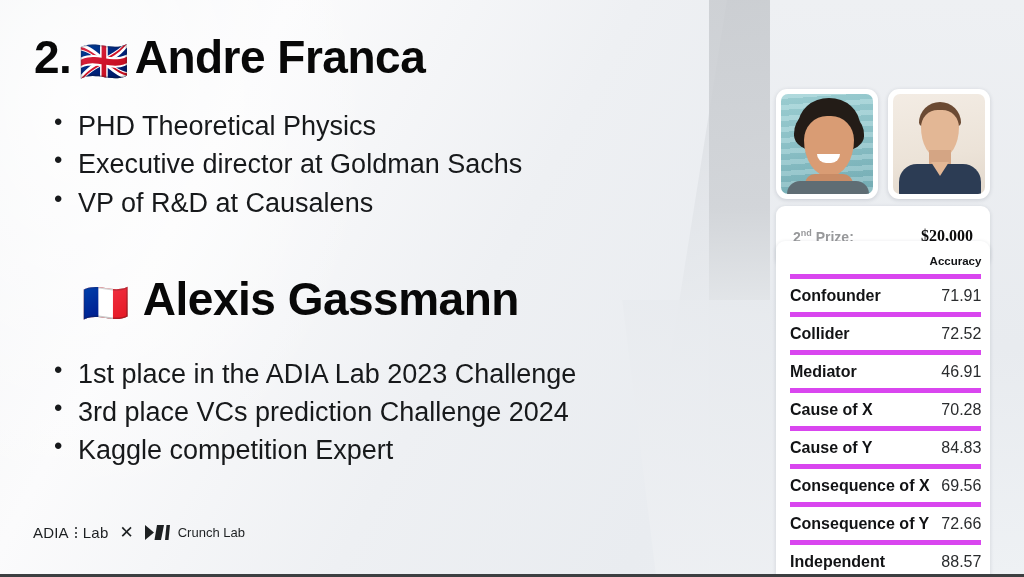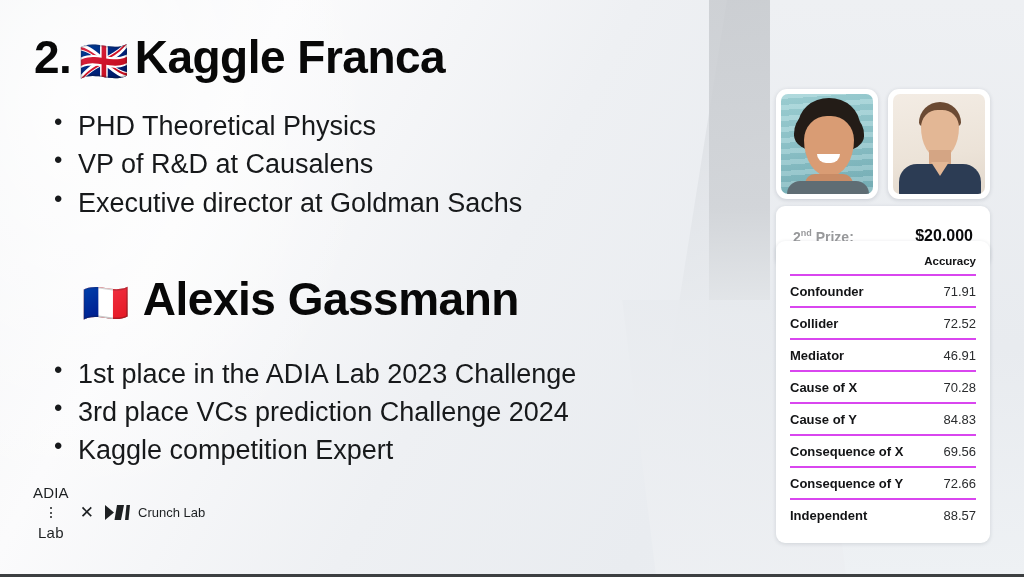--- a/index.html
+++ b/index.html
@@ -125,21 +125,20 @@
     align-items: center;
     gap: 11px;
   }
   .adia {
     display: flex;
     align-items: center;
     gap: 6px;
     font-size: 15px;
     color: #1d2022;
     letter-spacing: .2px;
-    flex-direction: column;
   }
   .adia-div {
     display: flex;
     flex-direction: column;
     gap: 2.5px;
   }
   .adia-div i {
     display: block;
     width: 2px; height: 2px;
     background: #1d2022;
@@ -293,20 +292,21 @@
     color: #98999b;
     white-space: nowrap;
   }
   .prize-label sup { font-size: 9px; }
   .prize-value {
     margin-left: auto;
     font-size: 16px;
     font-weight: bold;
     color: #0b0b0c;
     white-space: nowrap;
+    font-family: Liberation Serif, serif;
   }
 
   
   .table-card {
     position: absolute;
     top: 241px;
     left: 6px;
     width: 214px;
     background: #ffffff;
     border-radius: 9px;
@@ -315,50 +315,50 @@
   }
   table { width: 100%; border-collapse: collapse; }
   thead th {
     text-align: right;
     font-size: 11.5px;
     font-weight: bold;
     color: #121315;
     padding: 3px 0 7px 0;
   }
   tbody td {
-    font-size: 13px;
+    font-size: 16px;
     color: #121315;
     padding: 7.5px 0;
-    border-top: 2px solid #d946ef;
+    border-top: 5px solid #d946ef;
     white-space: nowrap;
   }
   tbody td.k { font-weight: bold; text-align: left; }
   tbody td.v { text-align: right; color: #2a2c2e; }
 </style>
 </head>
 <body>
 
 <div id="slide">
 
   <div class="bg-soft-l"></div>
   <div class="bg-diag-a"></div>
   <div class="bg-band"></div>
   <div class="bg-diag-c"></div>
   <div class="bg-diag-b"></div>
 
   <div class="left">
 
     <div class="title">
-      <span>2.</span><span class="flag">🇬🇧</span><span>Kaggle Franca</span>
+      <span>2.</span><span class="flag">🇬🇧</span><span>Andre Franca</span>
     </div>
 
     <ul class="bullets">
       <li>PHD Theoretical Physics</li>
+      <li>Executive director at Goldman Sachs</li>
       <li>VP of R&amp;D at Causalens</li>
-      <li>Executive director at Goldman Sachs</li>
     </ul>
 
     <div class="title2">
       <span class="flag">🇫🇷</span><span>Alexis Gassmann</span>
     </div>
 
     <ul class="bullets bullets2">
       <li>1st place in the ADIA Lab 2023 Challenge</li>
       <li>3rd place VCs prediction Challenge 2024</li>
       <li>Kaggle competition Expert</li>

